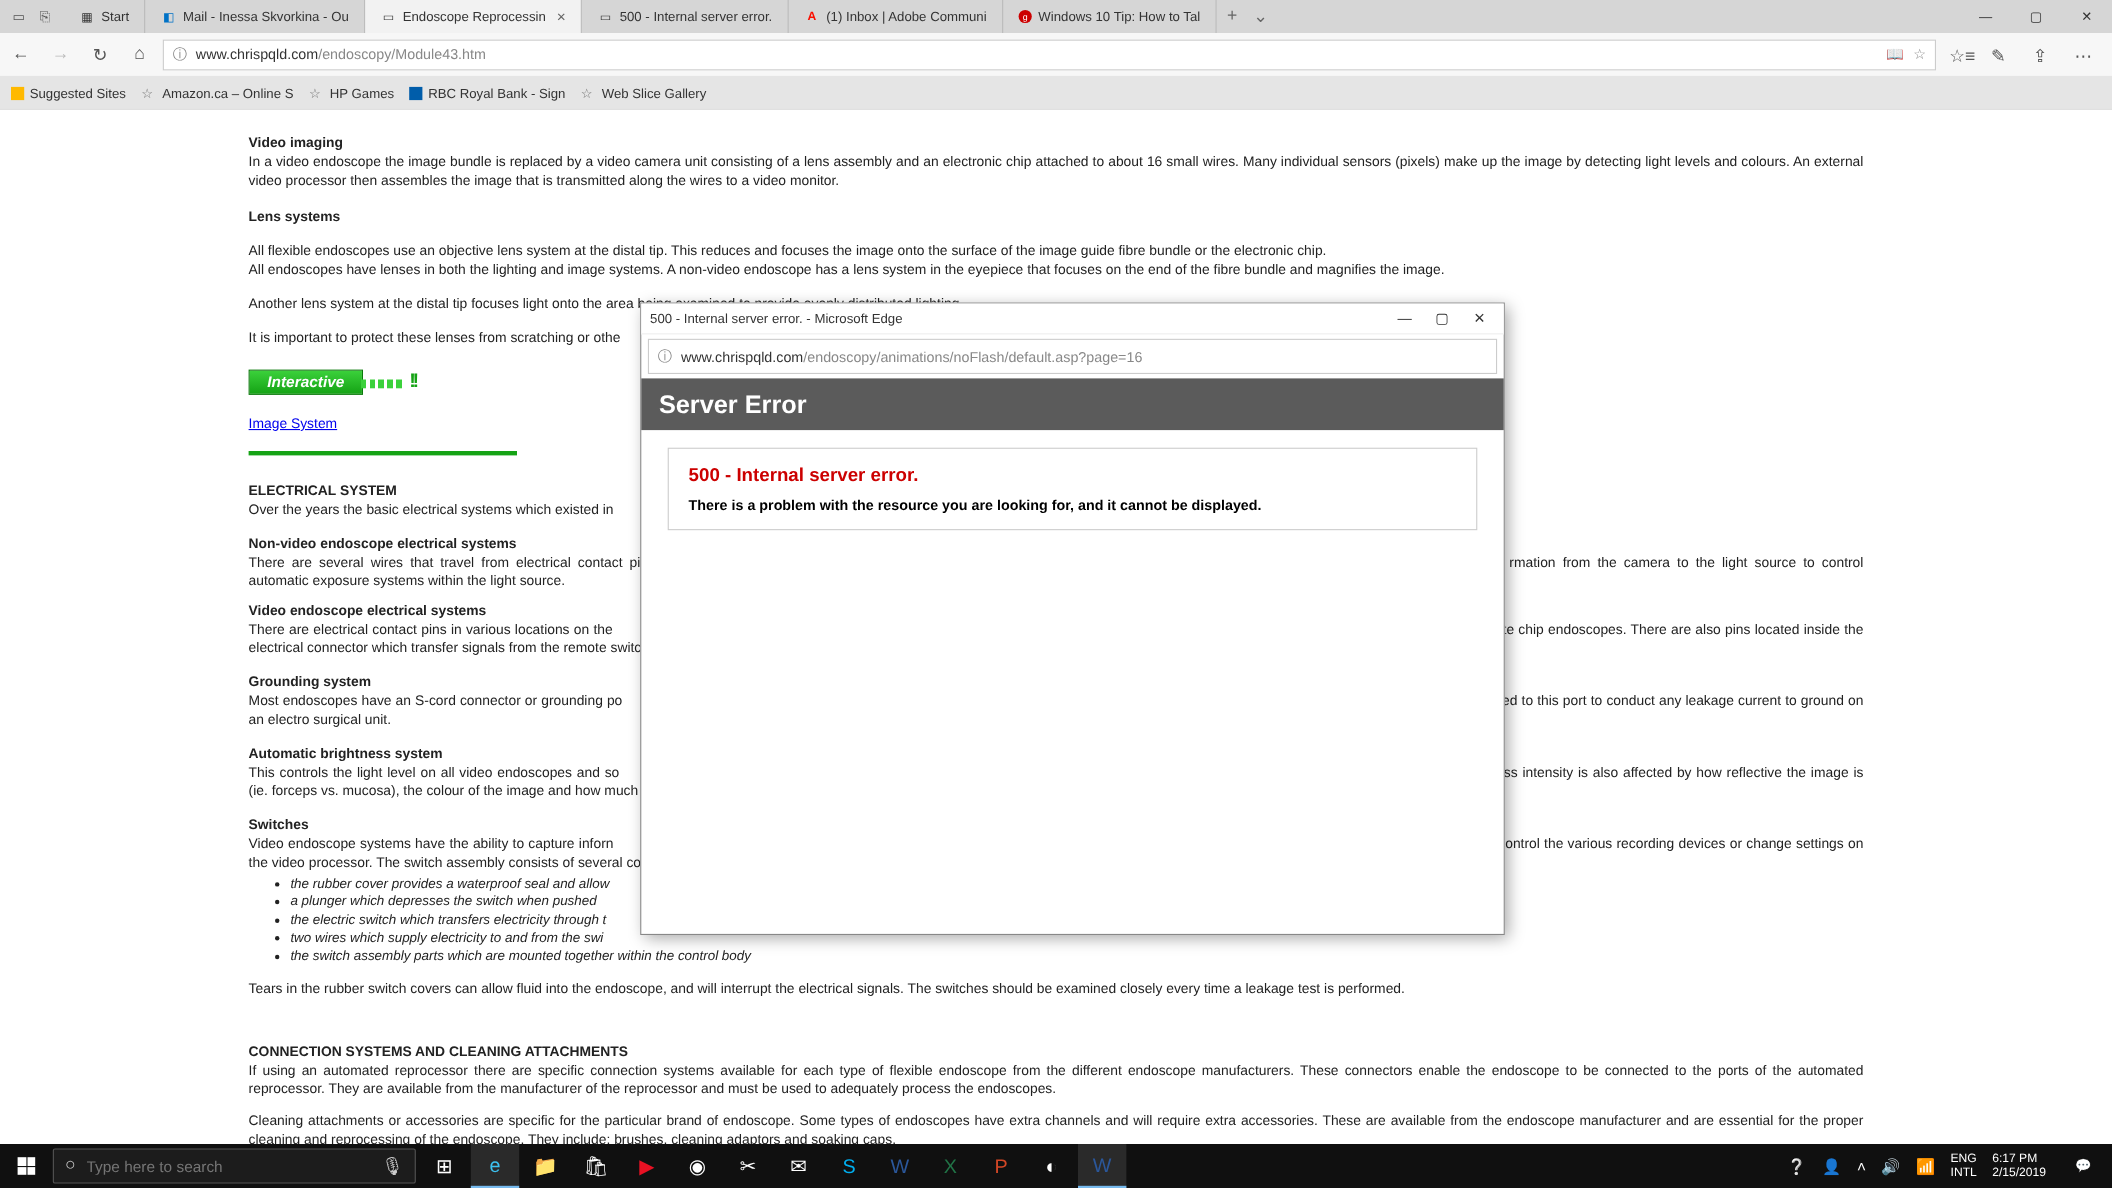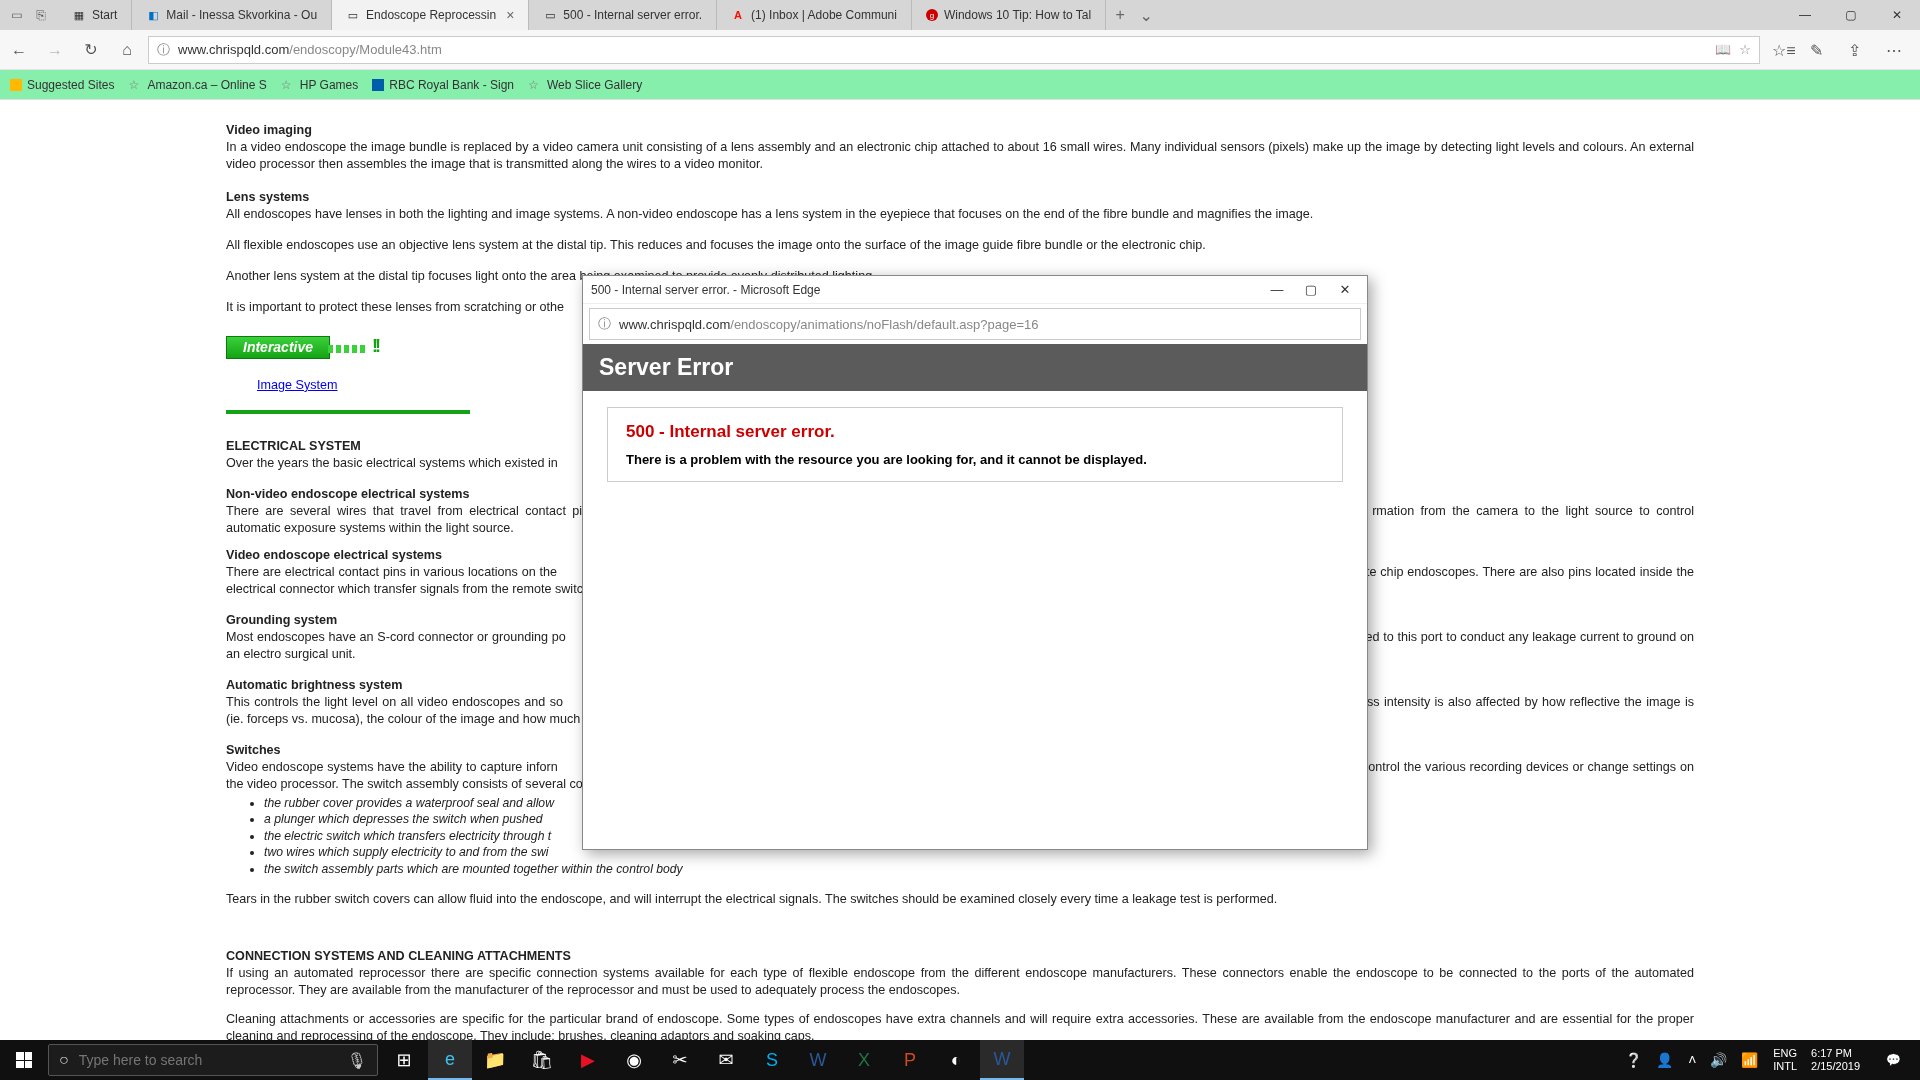--- a/index.html
+++ b/index.html
@@ -23,29 +23,29 @@
 .addr { height: 40px; background: #f7f7f7; display: flex; align-items: center; padding: 0 10px; gap: 12px; border-bottom: 1px solid #e5e5e5; }
 .nav-icons { display: flex; gap: 18px; align-items: center; }
 .nav-icon { width: 18px; height: 18px; color: #555; font-size: 16px; display: flex; align-items: center; justify-content: center; }
 .url-box { flex: 1; height: 28px; border: 1px solid #ccc; background: #fff; display: flex; align-items: center; padding: 0 8px; gap: 8px; font-size: 13px; color: #555; }
 .url-host { color: #333; }
 .url-path { color: #888; }
 .addr-right { display: flex; gap: 20px; align-items: center; padding-right: 6px; }
 .addr-icon { width: 18px; height: 18px; color: #555; font-size: 16px; }
 
 
-.favbar { height: 30px; background: #86efac; display: flex; align-items: center; padding: 0 10px; gap: 14px; border-bottom: 1px solid #e0e0e0; font-size: 12px; color: #333; }
+.favbar { height: 30px; background: #e5e5e5; display: flex; align-items: center; padding: 0 10px; gap: 14px; border-bottom: 1px solid #e0e0e0; font-size: 12px; color: #333; }
 .fav { display: flex; align-items: center; gap: 5px; }
 .fav-icon { width: 14px; height: 14px; color: #777; }
 
 
 .page { padding: 12px 226px 12px 226px; font-size: 12.6px; color: #222; line-height: 1.35; height: calc(100% - 30px - 40px - 30px - 40px); overflow: hidden; }
 .page .h { font-weight: bold; margin-top: 10px; }
 .page .p { text-align: justify; }
-.page .link { color: #0000ee; text-decoration: underline; margin-left: 31px; }
+.page .link { color: #0000ee; text-decoration: underline; }
 .interactive-badge { margin-top: 18px; }
 .ibadge { display: inline-block; background: linear-gradient(#3bd13b,#15a315); color: #fff; font-style: italic; font-weight: bold; padding: 1px 16px; border: 1px solid #0a7a0a; font-size: 14px; }
 .ibadge-bars { display: inline-block; width: 40px; height: 8px; background: repeating-linear-gradient(90deg,#3bd13b 0 5px, transparent 5px 8px); vertical-align: middle; margin-left: -2px; }
 .ibadge-excl { color: #15a315; font-weight: bold; font-size: 18px; margin-left: 4px; letter-spacing: -3px; }
 .green-rule { height: 4px; background: #15a315; width: 244px; margin-top: 16px; }
 .task-box { border: 1px solid #0f7a2b; padding: 4px 6px; margin-top: 12px; font-size: 12.5px; }
 .bullets { margin: 2px 0 2px 38px; }
 .bullets li { font-size: 12.2px; font-style: italic; }
 
 
@@ -163,22 +163,22 @@
       <span class="fav-icon">☆</span>
       <span>Web Slice Gallery</span>
     </div>
 </div>
 
 <div class="page">
   <div class="h">Video imaging</div>
   <div class="p">In a video endoscope the image bundle is replaced by a video camera unit consisting of a lens assembly and an electronic chip attached to about 16 small wires. Many individual sensors (pixels) make up the image by detecting light levels and colours. An external video processor then assembles the image that is transmitted along the wires to a video monitor.</div>
 
   <div class="h" style="margin-top:16px">Lens systems</div>
+  <div class="p" style="margin-top:14px">All flexible endoscopes use an objective lens system at the distal tip. This reduces and focuses the image onto the surface of the image guide fibre bundle or the electronic chip.</div>
   <div class="p">All endoscopes have lenses in both the lighting and image systems. A non-video endoscope has a lens system in the eyepiece that focuses on the end of the fibre bundle and magnifies the image.</div>
-  <div class="p" style="margin-top:14px">All flexible endoscopes use an objective lens system at the distal tip. This reduces and focuses the image onto the surface of the image guide fibre bundle or the electronic chip.</div>
   <div class="p" style="margin-top:14px">Another lens system at the distal tip focuses light onto the area being examined to provide evenly distributed lighting.</div>
   <div class="p" style="margin-top:14px">It is important to protect these lenses from scratching or othe</div>
 
   <div class="interactive-badge">
     <span class="ibadge">Interactive</span><span class="ibadge-bars"></span><span class="ibadge-excl">!!</span>
   </div>
   <div style="margin-top:18px"><a class="link">Image System</a></div>
   <div class="green-rule"></div>
 
   <div class="h" style="margin-top:24px">ELECTRICAL SYSTEM</div>

